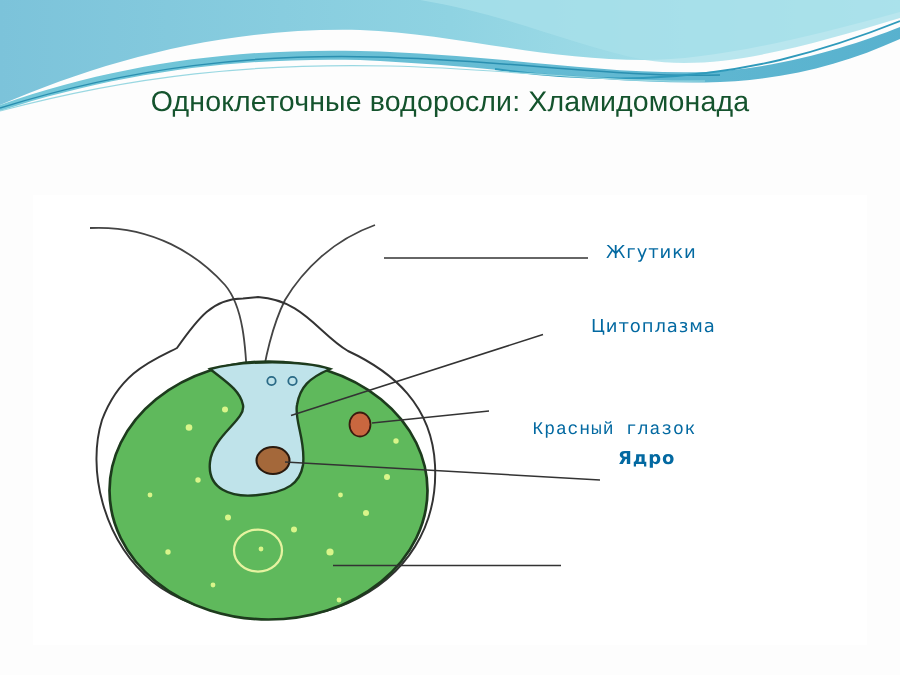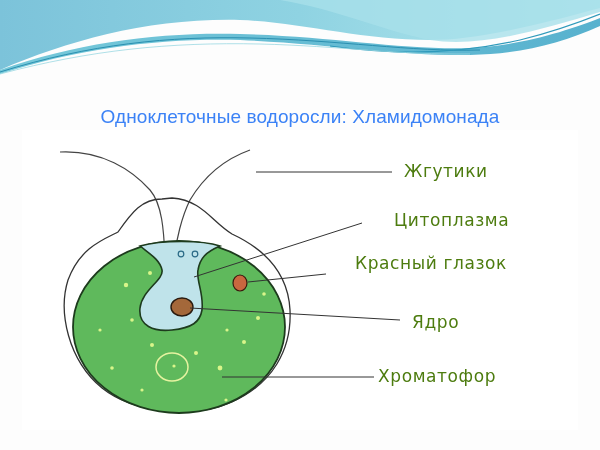--- a/index.html
+++ b/index.html
@@ -5,34 +5,34 @@
     html, body { margin: 0; padding: 0; }
     body {
       width: 600px; height: 450px; overflow: hidden; position: relative;
       background: #ffffff;
       font-family: "Liberation Sans", sans-serif;
     }
     .slide { position: absolute; left: 0; top: 0; width: 600px; height: 450px; background: #fdfdfd; }
     .waves { position: absolute; left: 0; top: 0; width: 600px; height: 90px; }
     .title {
       position: absolute; left: 0; top: 58px; width: 600px; text-align: center;
-      font-size: 19px; color: #3b82f6; letter-spacing: 0.1px; margin-top: 48px;
+      font-size: 19px; color: #14532d; letter-spacing: 0.1px;
     }
     .subtitle {
       position: absolute; left: 107px; top: 103px;
       font-size: 14px; color: #222222;
     }
     .figure {
       position: absolute; left: 22px; top: 130px; width: 556px; height: 300px;
       background: #ffffff;
     }
     .figure svg { position: absolute; left: 0; top: 0; }
     .label {
       position: absolute; font-family: "DejaVu Sans", sans-serif;
-      font-size: 17px; color: #4d7c0f; letter-spacing: 0.6px; white-space: nowrap;
+      font-size: 12px; color: #0369a1; letter-spacing: 0.6px; white-space: nowrap;
     }
   </style>
 </head>
 <body>
 
 <div class="slide">
 
   <svg class="waves" width="600" height="90" viewBox="0 0 600 90">
     <defs>
       <linearGradient id="wg1" x1="0" y1="0" x2="1" y2="0">
@@ -96,17 +96,16 @@
 
       <line x1="234" y1="42" x2="370" y2="42" stroke="#333" stroke-width="1"></line>
       <line x1="172" y1="147" x2="340" y2="93" stroke="#333" stroke-width="1"></line>
       <line x1="226" y1="152" x2="304" y2="144" stroke="#333" stroke-width="1"></line>
       <line x1="168" y1="178" x2="378" y2="190" stroke="#333" stroke-width="1"></line>
       <line x1="200" y1="247" x2="352" y2="247" stroke="#333" stroke-width="1"></line>
     </svg>
 
     <div class="label" style="left:382px; top:31px;">Жгутики</div>
     <div class="label" style="left:356px; top:80px;margin-left:16px;">Цитоплазма</div>
-    <div class="label" style="left:333px; top:123px;">Красный глазок</div>
-    <div class="label" style="left:390px; top:182px;">Ядро</div>
-    <div class="label" style="left:356px; top:236px;">Хроматофор</div>
+    <div class="label" style="left:333px; top:149px;font-family:Liberation Mono, monospace;">Красный глазок</div>
+    <div class="label" style="left:390px; top:168px;font-weight:bold;">Ядро</div>
   </div>
 </div>
 
 </body></html>

